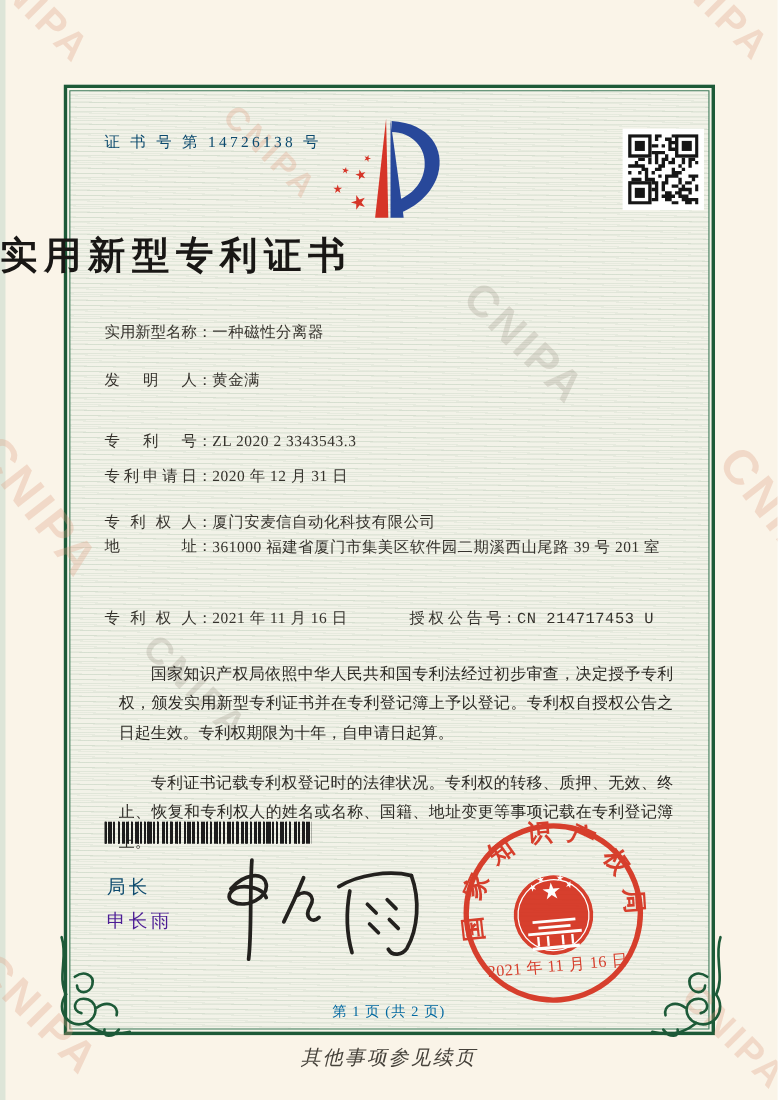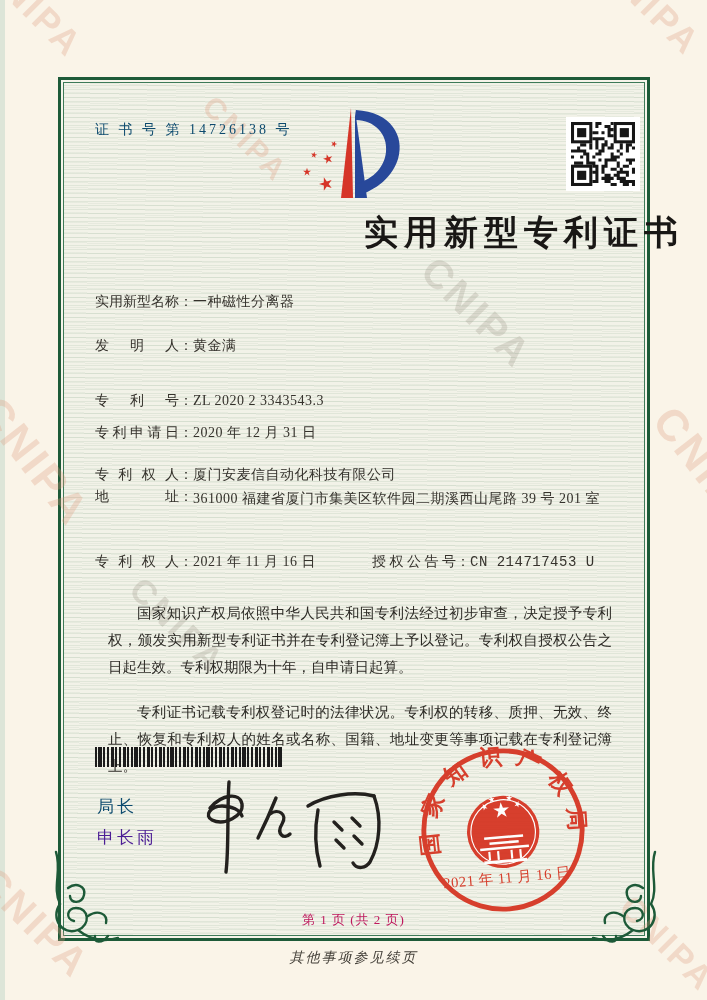--- a/index.html
+++ b/index.html
@@ -39,21 +39,21 @@
   }
   .corner{position:absolute; z-index:2;}
   .corner.bl{left:46px; top:850px;}
   .corner.br{left:589px; top:850px; transform:scaleX(-1);}
   
   .content{position:absolute; left:0; top:0; width:707px; height:1000px; z-index:2;}
   .cert-no{position:absolute; left:95px; top:121px; font-size:14px; letter-spacing:3px; color:#0c4a6e;}
   .qr{position:absolute; left:566px; top:117px; width:74px; height:74px; background:#fff; display:flex; align-items:center; justify-content:center;}
   .logo{position:absolute; left:297px; top:104px;}
   .title{
-    position:absolute; left:0; top:210px; width:684px; text-align:right;
+    position:absolute; left:0; top:210px; width:684px; text-align:left;
     font-size:34px; font-weight:700; letter-spacing:6px; color:#191715;
   }
   .frow{position:absolute; left:95px; font-size:14px; color:#35322c; width:540px;}
   .lbl{display:inline-block; width:84px; text-align:justify; text-align-last:justify; vertical-align:top;}
   .val{letter-spacing:0.5px;}
   .val.wrap{display:inline-block; width:438px; vertical-align:top; line-height:22px; word-break:break-all;}
   .pair2{position:absolute; left:277px; top:0;font-family:Liberation Mono, monospace;}
   .frow.r1{top:293px;} .frow.r2{top:337px;} .frow.r3{top:392px;}
   .frow.r4{top:424px;} .frow.r5{top:466px;} .frow.r6{top:488px;} .frow.r7{top:553px;}
   .body-text{position:absolute; left:90px; top:582px; width:540px; font-size:14.5px; line-height:27px; color:#2c2a25; text-align:justify;}
@@ -62,22 +62,22 @@
     position:absolute; left:95px; top:747px; width:188px; height:20px;
     background:
       repeating-linear-gradient(90deg,#1c1c1c 0 2px, rgba(0,0,0,0) 2px 4px),
       repeating-linear-gradient(90deg,#1c1c1c 0 1px, rgba(0,0,0,0) 1px 6px),
       repeating-linear-gradient(90deg, rgba(0,0,0,0) 0 3px, #1c1c1c 3px 4px, rgba(0,0,0,0) 4px 9px);
   }
   .signer-title{position:absolute; left:97px; top:795px; font-size:17px; letter-spacing:3px; color:#0c4a6e;}
   .signer-name{position:absolute; left:97px; top:826px; font-size:17px; letter-spacing:3px; color:#4c1d95;}
   .signature{position:absolute; left:196px; top:770px;}
   .seal{position:absolute; left:417px; top:744px; width:172px; height:172px; transform:rotate(-5deg); opacity:0.93;}
-  .page-num{position:absolute; left:0; top:911px; width:707px; text-align:center; font-size:13px; letter-spacing:1px; color:#be185d;}
-  .foot-note{position:absolute; left:0; top:949px; width:707px; text-align:center; font-size:14px; letter-spacing:2px; color:#45413a; font-style:italic;}
+  .page-num{position:absolute; left:0; top:911px; width:707px; text-align:center; font-size:13px; letter-spacing:1px; color:#0369a1;}
+  .foot-note{position:absolute; left:0; top:949px; width:707px; text-align:center; font-size:18px; letter-spacing:2px; color:#45413a; font-style:italic;}
 </style>
 </head>
 <body>
 
 <div class="page">
   <div class="edge-strip"></div>
 
   <svg width="0" height="0" style="position:absolute">
     <defs>
       <polygon id="star" points="0,-10 2.23,-3.07 9.51,-3.09 3.61,1.17 5.88,8.09 0,3.8 -5.88,8.09 -3.61,1.17 -9.51,-3.09 -2.23,-3.07"></polygon>

